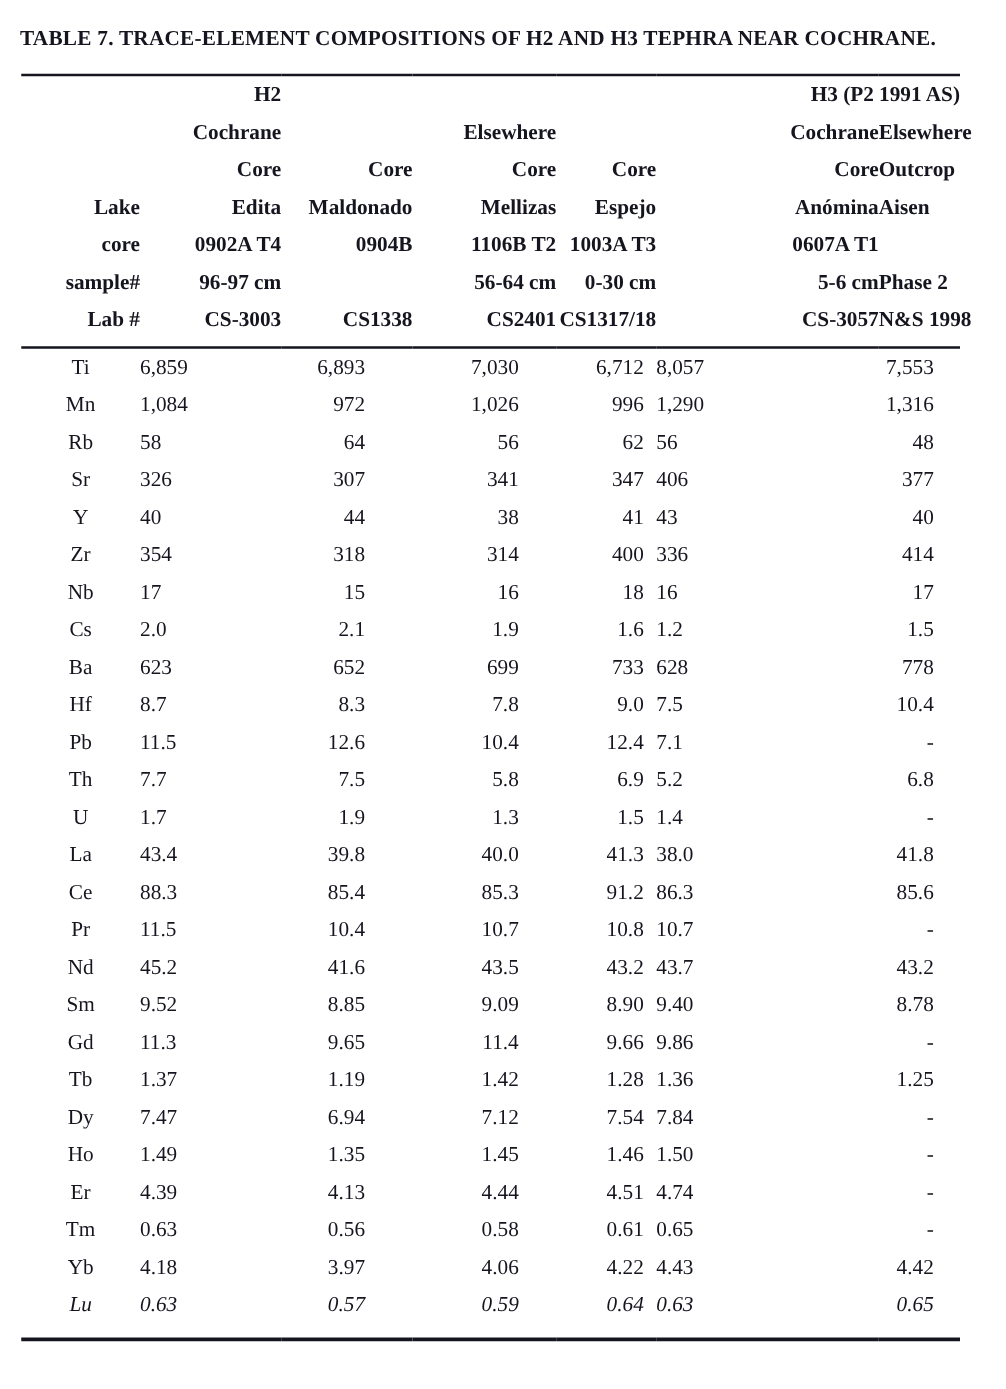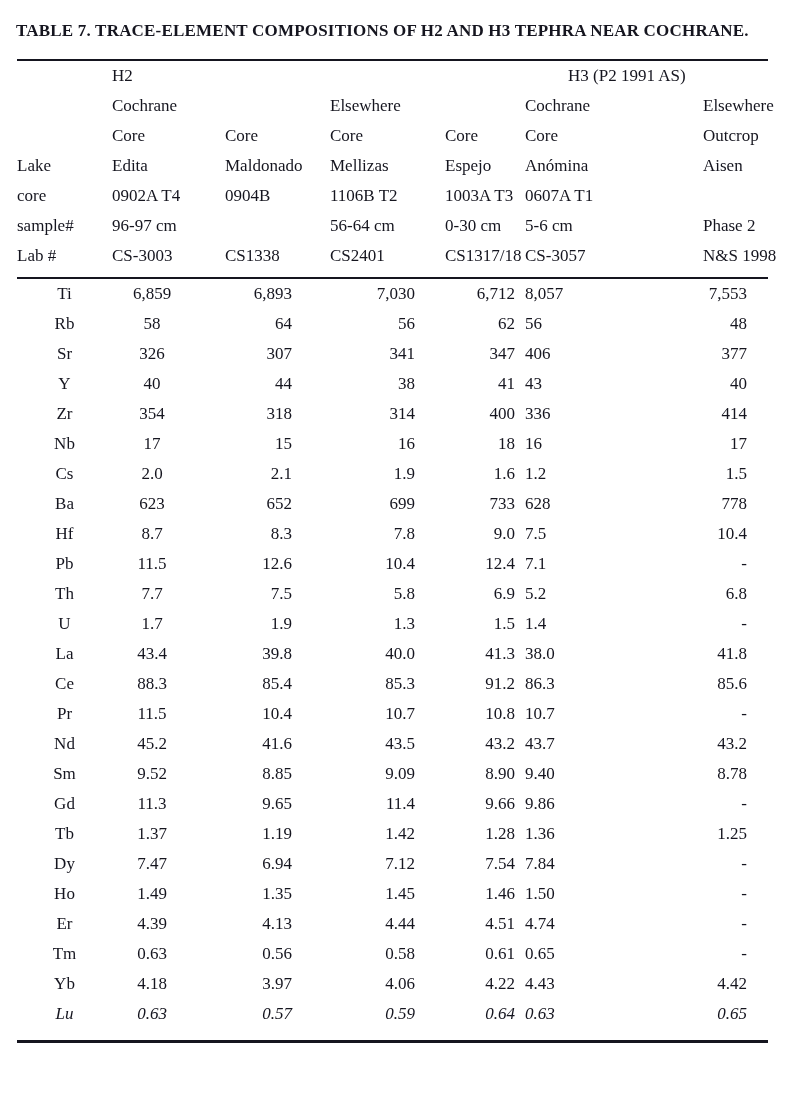--- a/index.html
+++ b/index.html
@@ -35,27 +35,27 @@
     font-size:17px;
   }
   .tbl th,.tbl td{
     padding:0;
     height:30px;
     vertical-align:middle;
     white-space:nowrap;
     font-weight:normal;
   }
   
-  .tbl thead th{font-weight:normal;text-align:left;}
+  .tbl thead th{font-weight:bold;text-align:right;}
   .tbl thead tr:last-child th{border-bottom:2px solid var(--rule);padding-bottom:6px;margin-top:28px;}
   
   .tbl tbody tr:last-child td{padding-bottom:11px;font-style:italic;}
   
   .tbl td.c0{text-align:center;}
-  .tbl td.c1{text-align:center;padding-right:33px;}
+  .tbl td.c1{text-align:left;padding-right:33px;}
   .tbl td.c2{text-align:right;padding-right:38px;}
   .tbl td.c3{text-align:right;padding-right:30px;}
   .tbl td.c4{text-align:right;padding-right:10px;}
   .tbl td.c5{text-align:left;padding-right:61px;}
   .tbl td.c6{text-align:right;padding-right:21px;}
   .tbl thead th.c6{padding-right:33px;}
   .tbl thead th.span56{padding-left:43px;}
 </style>
 </head>
 <body>
@@ -140,20 +140,29 @@
       <tr>
         <td class="c0">Ti</td>
         <td class="c1">6,859</td>
         <td class="c2">6,893</td>
         <td class="c3">7,030</td>
         <td class="c4">6,712</td>
         <td class="c5">8,057</td>
         <td class="c6">7,553</td>
       </tr>
       <tr>
+        <td class="c0">Mn</td>
+        <td class="c1">1,084</td>
+        <td class="c2">972</td>
+        <td class="c3">1,026</td>
+        <td class="c4">996</td>
+        <td class="c5">1,290</td>
+        <td class="c6">1,316</td>
+      </tr>
+      <tr>
         <td class="c0">Rb</td>
         <td class="c1">58</td>
         <td class="c2">64</td>
         <td class="c3">56</td>
         <td class="c4">62</td>
         <td class="c5">56</td>
         <td class="c6">48</td>
       </tr>
       <tr>
         <td class="c0">Sr</td>

